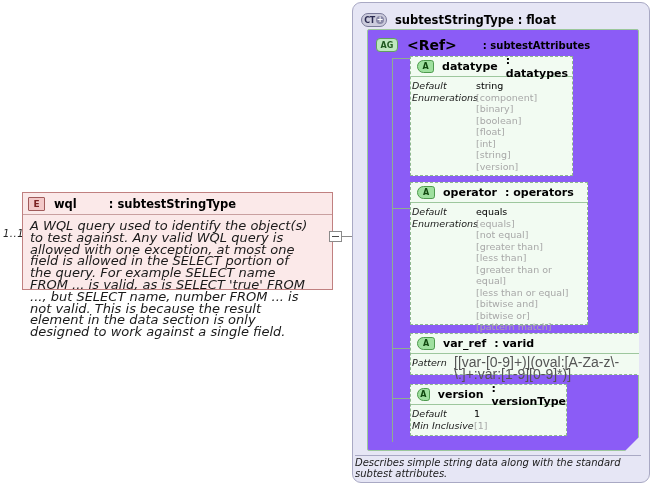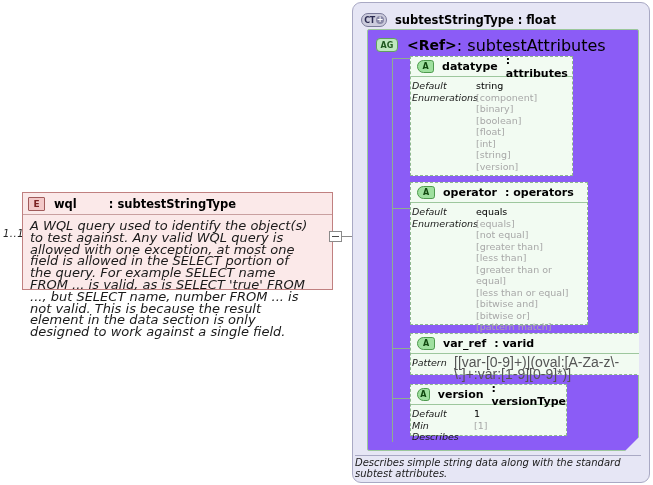--- a/index.html
+++ b/index.html
@@ -81,21 +81,21 @@
     background:#c5c5c5;opacity:.5;z-index:-1;
     clip-path:polygon(0 0, 100% 0, 100% calc(100% - 14px), calc(100% - 14px) 100%, 0 100%);
   }
   #ag-header{height:22px;display:flex;align-items:center;padding-left:8px;padding-top:4px;}
   .badge-ag{
     width:22px;height:14px;border:1px solid #5f9f5f;background:#bfe8bf;
     border-radius:4px;display:flex;align-items:center;justify-content:center;
     font-size:8px;font-weight:bold;color:#1f5a1f;box-sizing:border-box;
   }
   #ag-ref{font-size:14px;font-weight:bold;margin-left:9px;}
-  #ag-type{font-size:16px;font-weight:normal;}
+  #ag-type{font-size:10px;font-weight:bold;margin-left:26px;}
   
   .tree-v{position:absolute;width:1px;background:#8fae8f;}
   .tree-h{position:absolute;height:1px;background:#8fae8f;}
   
   .attr-box{
     position:absolute;background:#f2fbf2;border:1px dashed #8fb88f;
     box-sizing:border-box;
   }
   .attr-head{
     height:20px;display:flex;align-items:center;padding-left:6px;
@@ -157,21 +157,21 @@
     <div class="tree-v" style="left:24px;top:28px;height:384px;"></div>
     <div class="tree-h" style="left:24px;top:28px;width:18px;"></div>
     <div class="tree-h" style="left:24px;top:178px;width:18px;"></div>
     <div class="tree-h" style="left:24px;top:318px;width:18px;"></div>
     <div class="tree-h" style="left:24px;top:368px;width:18px;"></div>
 
     <div class="attr-box" style="left:42px;top:26px;width:163px;height:120px;">
       <div class="attr-head">
         <span class="badge-a">A</span>
         <span class="attr-name">datatype</span>
-        <span class="attr-type">: attributes</span>
+        <span class="attr-type">: datatypes</span>
       </div>
       <div class="facets">
         <div class="facet-row">
           <span class="facet-label">Default</span>
           <span class="facet-value">string</span>
         </div>
         <div class="facet-row">
           <span class="facet-label">Enumerations</span>
           <span class="enum-item">[component]</span>
         </div>
@@ -233,21 +233,21 @@
         <span class="badge-a">A</span>
         <span class="attr-name">version</span>
         <span class="attr-type">: versionType</span>
       </div>
       <div class="facets">
         <div class="facet-row">
           <span class="facet-label" style="width:62px;">Default</span>
           <span class="facet-value">1</span>
         </div>
         <div class="facet-row">
-          <span class="facet-label" style="width:62px;">Min Describes</span>
+          <span class="facet-label" style="width:62px;">Min Inclusive</span>
           <span class="facet-value-dim">[1]</span>
         </div>
       </div>
     </div>
   </div>
 
   <div id="ct-footer">
     <span id="ct-footer-text">Describes simple string data along with the standard subtest attributes.</span>
   </div>
 </div>

